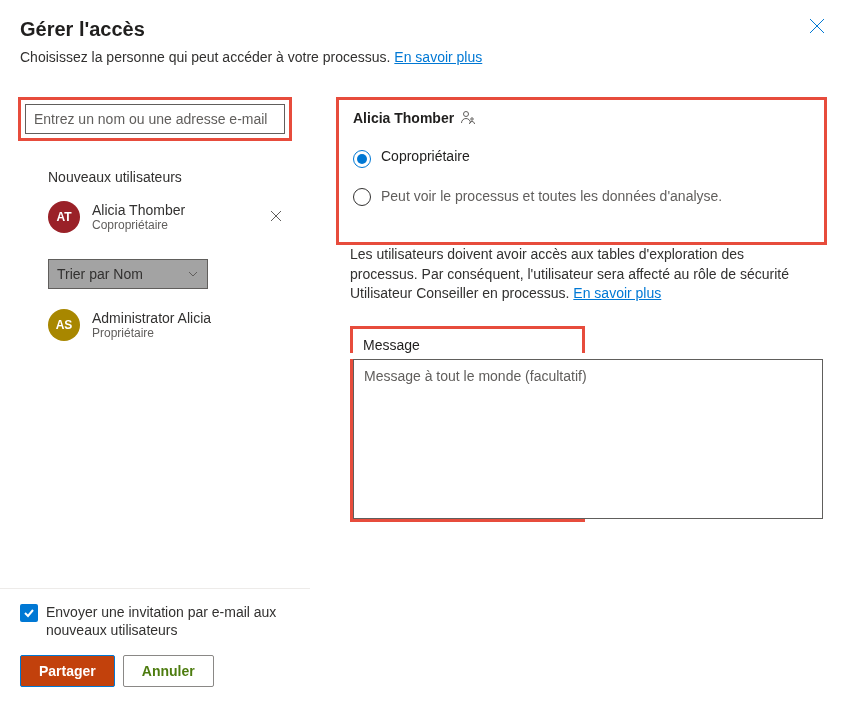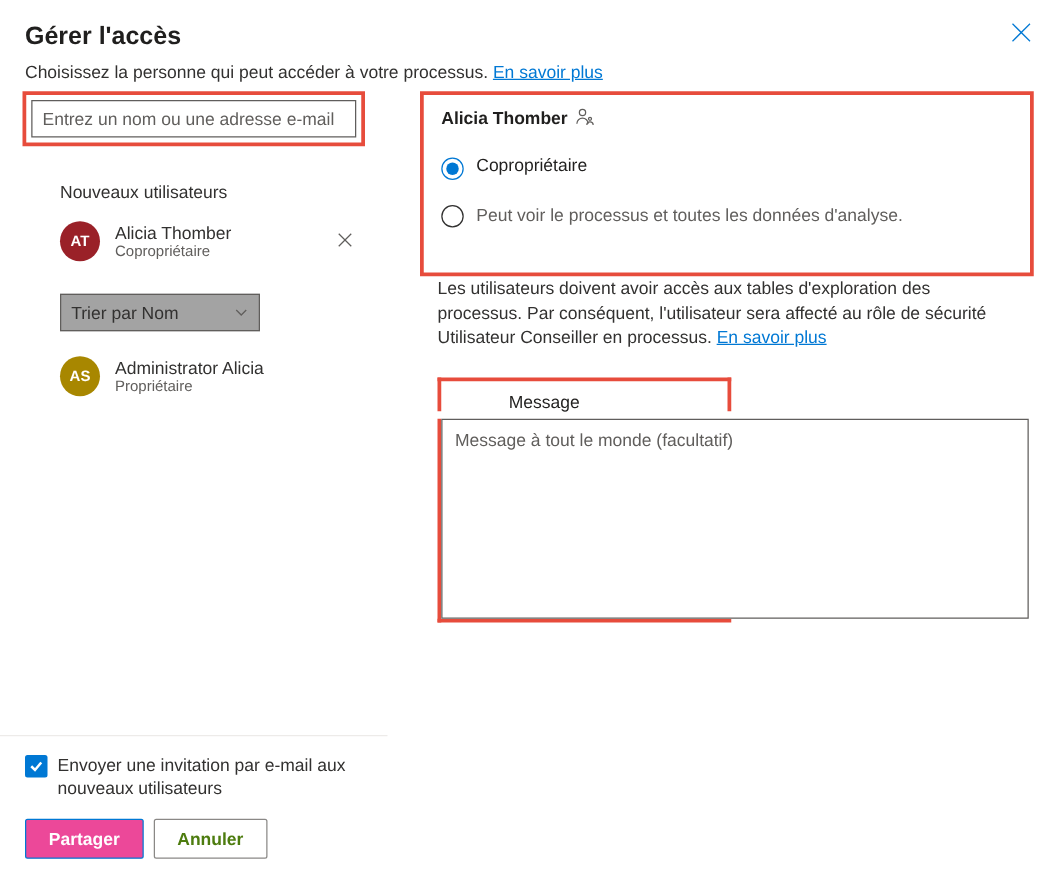--- a/index.html
+++ b/index.html
@@ -23,21 +23,21 @@
       font-weight: 600;
       color: #201f1e;
     }
     .close-icon {
       width: 16px;
       height: 16px;
       color: #0078d4;
       cursor: pointer;
     }
     .dialog-subtext {
-      padding: 0 20px 8px 20px;
+      padding: 0 20px 32px 20px;
       font-size: 14px;
       color: #323130;
     }
     .link {
       color: #0078d4;
       text-decoration: underline;
       cursor: pointer;
     }
     .main-area {
       display: flex;
@@ -185,21 +185,20 @@
     .message-label-box {
       border: 3px solid #e74c3c;
       border-bottom: none;
       padding: 8px 10px 0 10px;
       width: 235px;
     }
     .message-label {
       font-size: 14px;
       color: #201f1e;
       margin-bottom: 6px;
-      margin-left: 44px;
     }
     .message-textarea-wrap {
       border-left: 3px solid #e74c3c;
       border-bottom: 3px solid #e74c3c;
       width: 235px;
       position: relative;
     }
     .message-textarea {
       width: 470px;
       height: 160px;
@@ -251,21 +250,21 @@
       font-size: 14px;
       font-family: inherit;
       border-radius: 2px;
       cursor: pointer;
       border: 1px solid #8a8886;
       background: #fff;
       color: #4d7c0f;
       font-weight: 600;
     }
     .btn-primary {
-      background: #ec4899;
+      background: #c2410c;
       border-color: #0078d4;
       color: #fff;
     }
   </style>
 </head>
 <body>
 
 <div class="dialog-header">
   <div class="dialog-title">Gérer l'accès</div>
   <div class="close-icon">

